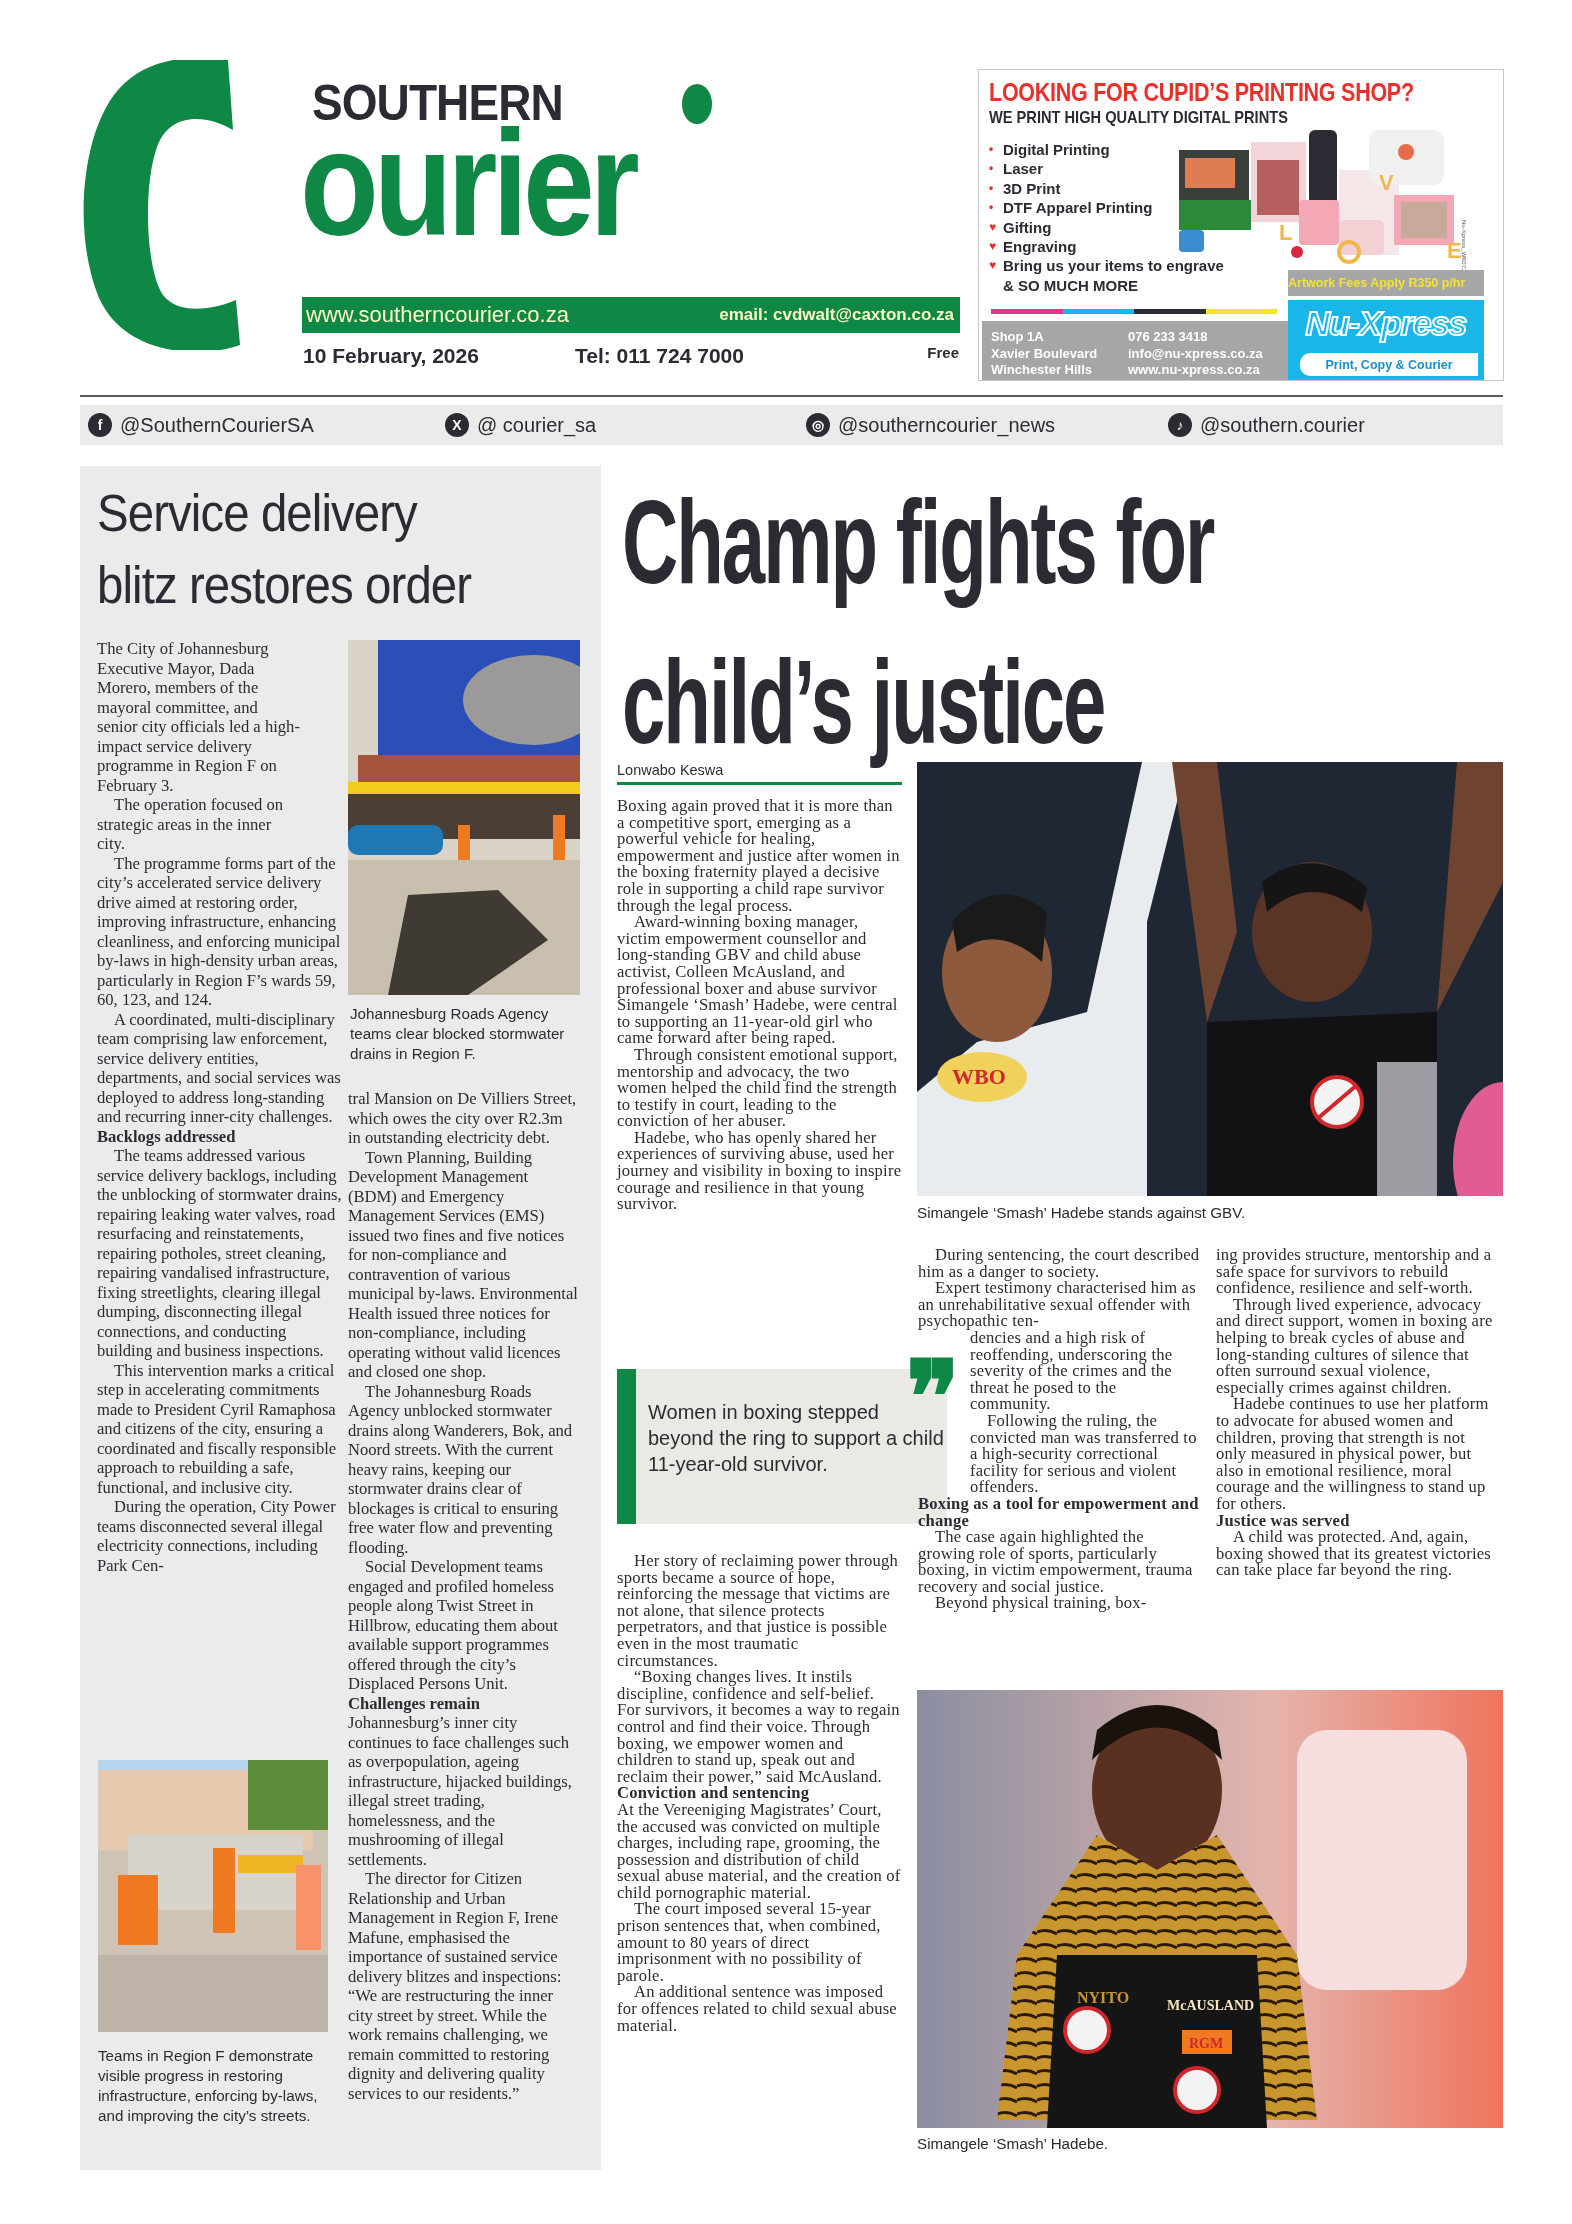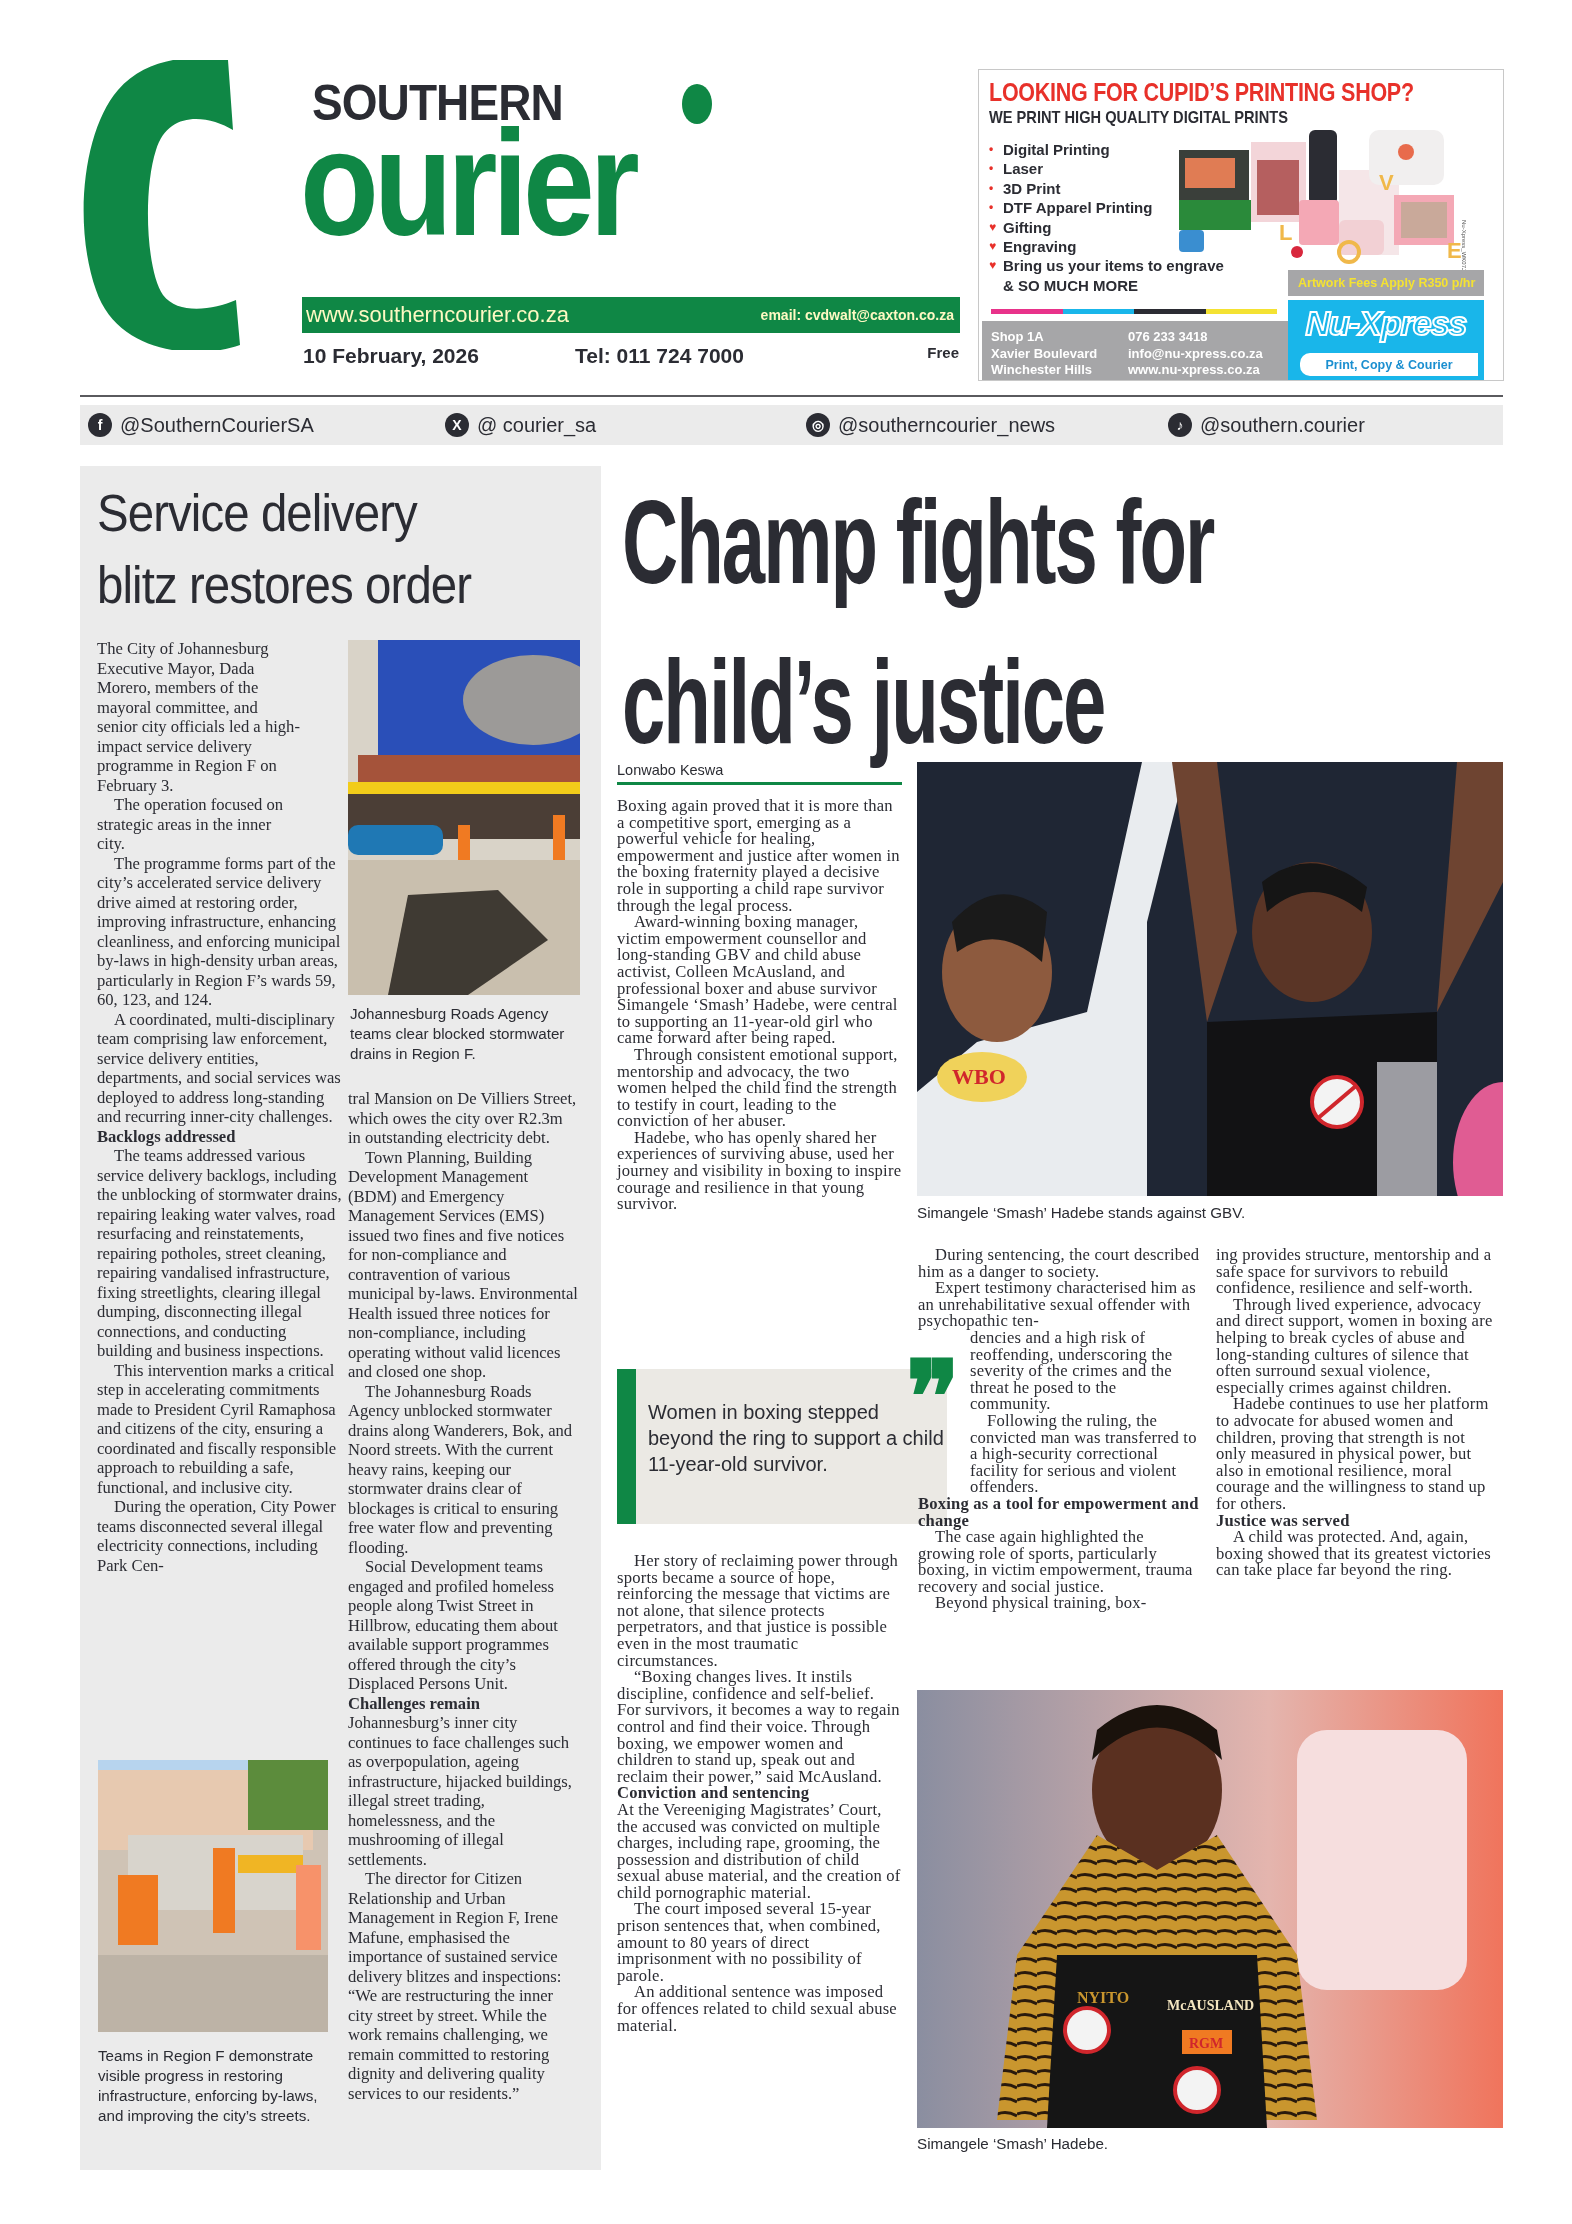--- a/index.html
+++ b/index.html
@@ -6,38 +6,38 @@
   html, body { width: 1572px; height: 2224px; background: #ffffff; overflow: hidden; }
   body { position: relative; font-family: "Liberation Serif", serif; color: #2b2c33; }
 
   
   .mast-c { position: absolute; left: 78px; top: 60px; width: 180px; height: 290px; }
   .mast-southern { position: absolute; left: 312px; top: 74px; font-family: "Liberation Sans", sans-serif; font-weight: 700; font-size: 50px; letter-spacing: -1px; color: #2b2c33; transform: scaleX(0.92); transform-origin: left; }
   .mast-dot { position: absolute; left: 682px; top: 84px; width: 30px; height: 40px; border-radius: 50%; background: #0f8745; }
   .mast-ourier { position: absolute; left: 300px; top: 108px; font-family: "Liberation Sans", sans-serif; font-weight: 700; font-size: 150px; line-height: 150px; letter-spacing: -6px; color: #0f8745; transform: scaleX(0.86); transform-origin: left; }
   .mast-bar { position: absolute; left: 302px; top: 297px; width: 658px; height: 36px; background: #0f8745; color: #fef9c3; display: flex; align-items: center; justify-content: space-between; padding: 0 6px 0 4px; }
   .mast-bar .url { font-family: "Liberation Sans", sans-serif; font-size: 22px; }
-  .mast-bar .email { font-family: "Liberation Sans", sans-serif; font-weight: 700; font-size: 14px; }
+  .mast-bar .email { font-family: "Liberation Sans", sans-serif; font-weight: 700; font-size: 17px; }
   .mast-info { position: absolute; left: 303px; top: 344px; width: 656px; display: flex; font-family: "Liberation Sans", sans-serif; font-weight: 700; font-size: 21px; color: #2b2c33; }
   .mast-info .date { width: 272px; }
   .mast-info .tel { flex: 1; }
   .mast-info .free { font-size: 15px; }
 
   
   .ad { position: absolute; left: 978px; top: 69px; width: 526px; height: 312px; border: 1px solid #c8c8c8; background: #fff; overflow: hidden; }
   .ad-title { position: absolute; left: 10px; top: 8px; font-family: "Liberation Sans", sans-serif; font-weight: 700; font-size: 25px; color: #e8312a; letter-spacing: -0.3px; transform: scaleX(0.86); transform-origin: left; white-space: nowrap; }
   .ad-sub { position: absolute; left: 10px; top: 38px; font-family: "Liberation Sans", sans-serif; font-weight: 700; font-size: 17px; color: #2b2c33; transform: scaleX(0.86); transform-origin: left; white-space: nowrap; }
   .ad-list { position: absolute; left: 10px; top: 70px; list-style: none; font-family: "Liberation Sans", sans-serif; font-weight: 700; font-size: 15px; color: #2b2c33; line-height: 19.4px; }
   .ad-list li { display: flex; align-items: center; }
   .ad-list .b { width: 14px; color: #e8312a; font-size: 12px; }
   .ad-list .indent { padding-left: 14px; }
   .ad-art { position: absolute; left: 200px; top: 60px; width: 295px; height: 135px; }
   .ad-stripes { position: absolute; left: 12px; top: 239px; width: 286px; height: 5px; display: flex; }
   .ad-stripes span { flex: 1; }
-  .ad-fees { position: absolute; left: 309px; top: 200px; width: 196px; height: 26px; background: #a6a6a8; color: #f4e232; font-family: "Liberation Sans", sans-serif; font-weight: 700; font-size: 12.5px; display: flex; align-items: center; padding-left: 10px; white-space: nowrap; }
+  .ad-fees { position: absolute; left: 309px; top: 200px; width: 196px; height: 26px; background: #a6a6a8; color: #f4e232; font-family: "Liberation Sans", sans-serif; font-weight: 700; font-size: 12.5px; display: flex; align-items: center; padding-left: 0; white-space: nowrap; }
   .ad-contact { position: absolute; left: 3px; top: 251px; width: 306px; height: 60px; background: #a6a6a8; color: #fff; font-family: "Liberation Sans", sans-serif; font-weight: 700; font-size: 13px; line-height: 16.5px; display: flex; padding: 8px 0 0 9px; }
   .ad-contact .col1 { width: 137px; }
   .ad-brand { position: absolute; left: 309px; top: 230px; width: 196px; height: 82px; background: #19b6ea; }
   .ad-brand .logo { position: absolute; left: 0; right: 0; top: 4px; text-align: center; font-family: "Liberation Sans", sans-serif; font-style: italic; font-weight: 700; font-size: 34px; color: #19b6ea; -webkit-text-stroke: 2px #fff; letter-spacing: -1px; }
   .ad-brand .tag { position: absolute; left: 12px; top: 53px; width: 178px; height: 23px; background: #fff; border-radius: 10px 0 0 10px; color: #1a8fd0; font-family: "Liberation Sans", sans-serif; font-weight: 700; font-size: 12.5px; display: flex; align-items: center; justify-content: center; }
   .ad-credit { position: absolute; left: 488px; top: 150px; font-family: "Liberation Sans", sans-serif; font-size: 6px; color: #555; transform: rotate(90deg); transform-origin: left top; white-space: nowrap; }
 
   
   .top-rule { position: absolute; left: 80px; top: 395px; width: 1423px; height: 2px; background: #5a5a5e; }
   .social { position: absolute; left: 80px; top: 405px; width: 1423px; height: 40px; background: #ebebeb; display: flex; align-items: center; }

